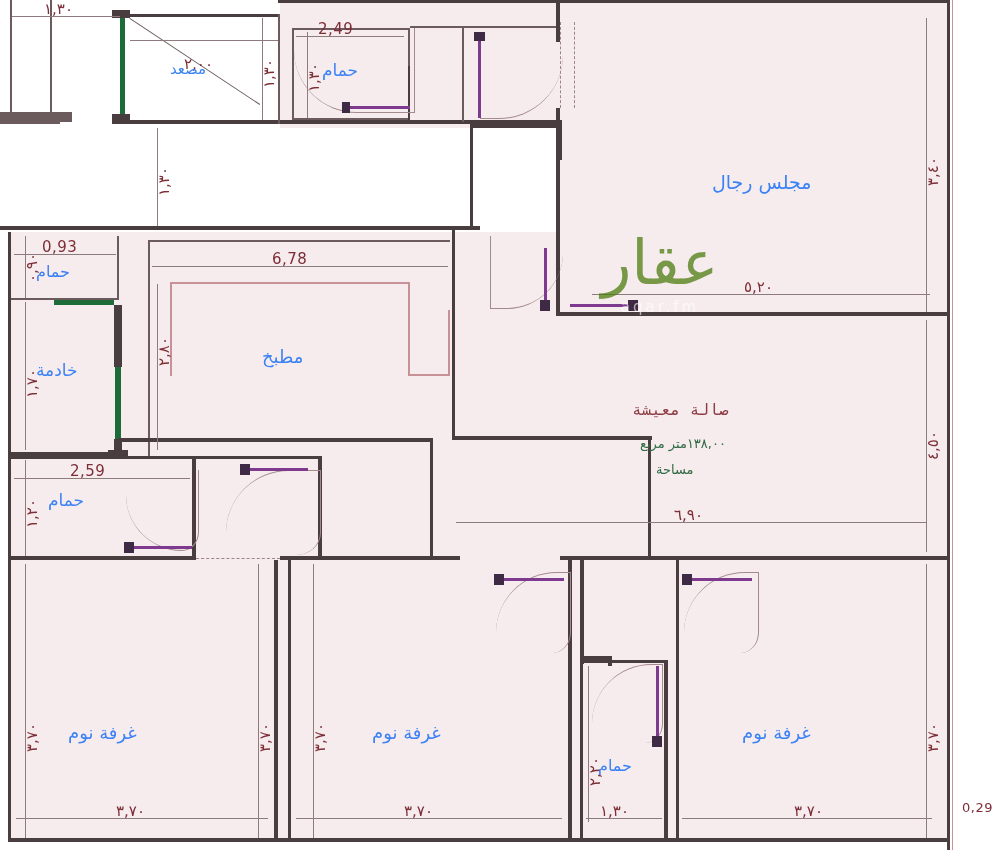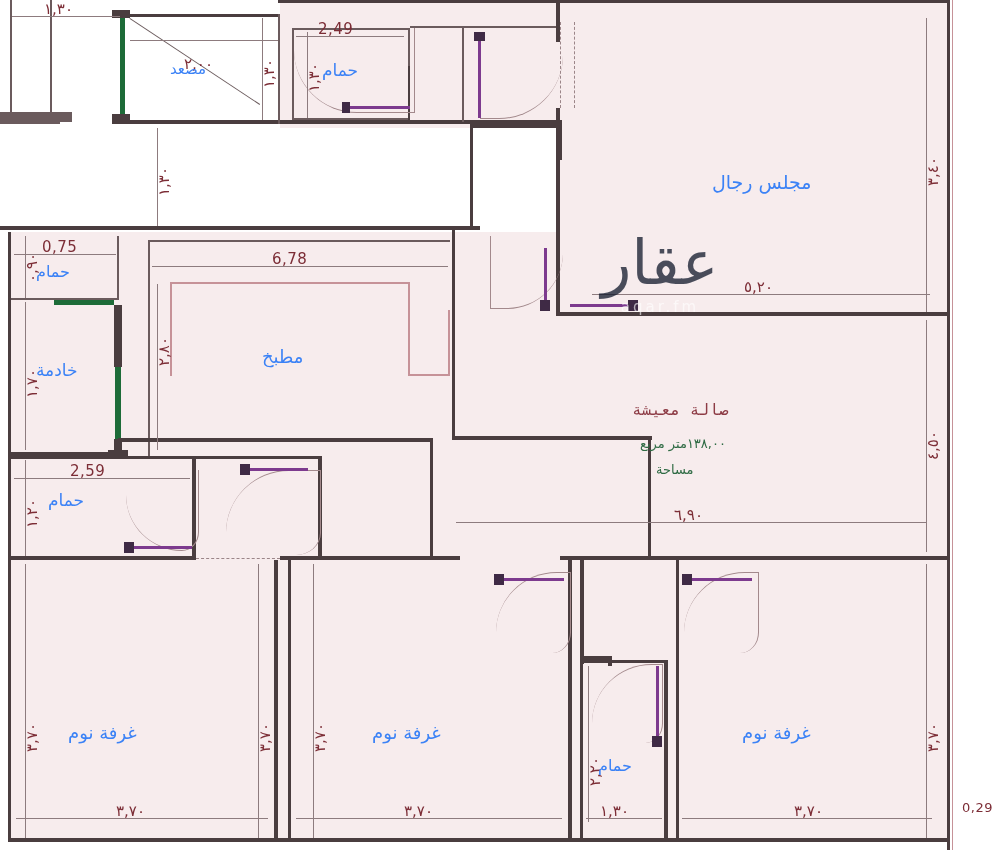--- a/index.html
+++ b/index.html
@@ -44,21 +44,21 @@
   .leafh{position:absolute;background:#7d3a8e;height:3px;}
   .jamb{position:absolute;background:#3f2a45;}
   
   #wm{
     position:absolute;left:570px;top:232px;
     width:180px;height:96px;
     pointer-events:none;
     opacity:.88;
   }
   #wm .wmtext{
-    font-size:62px;color:#0f172a;opacity:.85;
+    font-size:62px;color:#4d7c0f;opacity:.85;
     text-align:center;direction:rtl;line-height:1;
     font-family:"DejaVu Sans",sans-serif;
   }
   #wm .wmsub{
     font-size:15px;color:#ffffff;opacity:.7;
     text-align:center;letter-spacing:3px;margin-top:4px;
   }
 </style>
 </head>
 <body>
@@ -212,21 +212,21 @@
   <div class="dim-v" style="left:307px;top:32px;height:86px;"></div>
   <div class="lbl dimtxt vert" style="left:305px;top:92px;">١,٣٠</div>
 
   <div class="dim-v" style="left:926px;top:18px;height:294px;"></div>
   <div class="lbl dimtxt vert" style="left:924px;top:186px;">٣,٤٠</div>
 
   <div class="dim-h" style="left:592px;top:294px;width:338px;"></div>
   <div class="lbl dimtxt" style="left:744px;top:278px;text-align:center;">٥,٢٠</div>
 
   <div class="dim-h" style="left:14px;top:254px;width:102px;"></div>
-  <div class="lbl dimtxt" style="left:42px;top:238px;">0,75</div>
+  <div class="lbl dimtxt" style="left:42px;top:238px;">0,93</div>
   <div class="dim-v" style="left:25px;top:236px;height:62px;"></div>
   <div class="lbl dimtxt vert" style="left:23px;top:282px;">٠,٩٠</div>
 
   <div class="dim-v" style="left:25px;top:302px;height:148px;"></div>
   <div class="lbl dimtxt vert" style="left:23px;top:398px;">١,٧٠</div>
 
   <div class="dim-h" style="left:152px;top:266px;width:296px;"></div>
   <div class="lbl dimtxt" style="left:272px;top:250px;">6,78</div>
   <div class="dim-v" style="left:157px;top:284px;height:166px;"></div>
   <div class="lbl dimtxt vert" style="left:155px;top:366px;">٢,٨٠</div>

